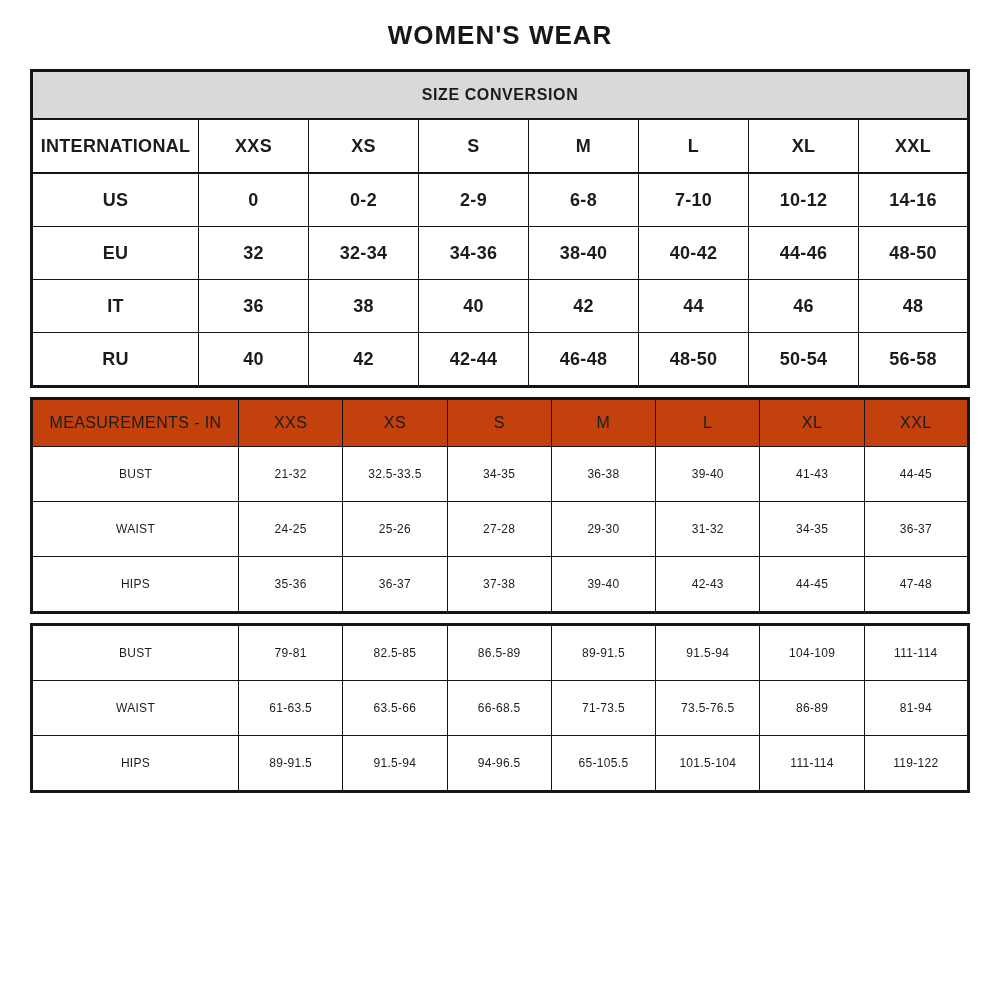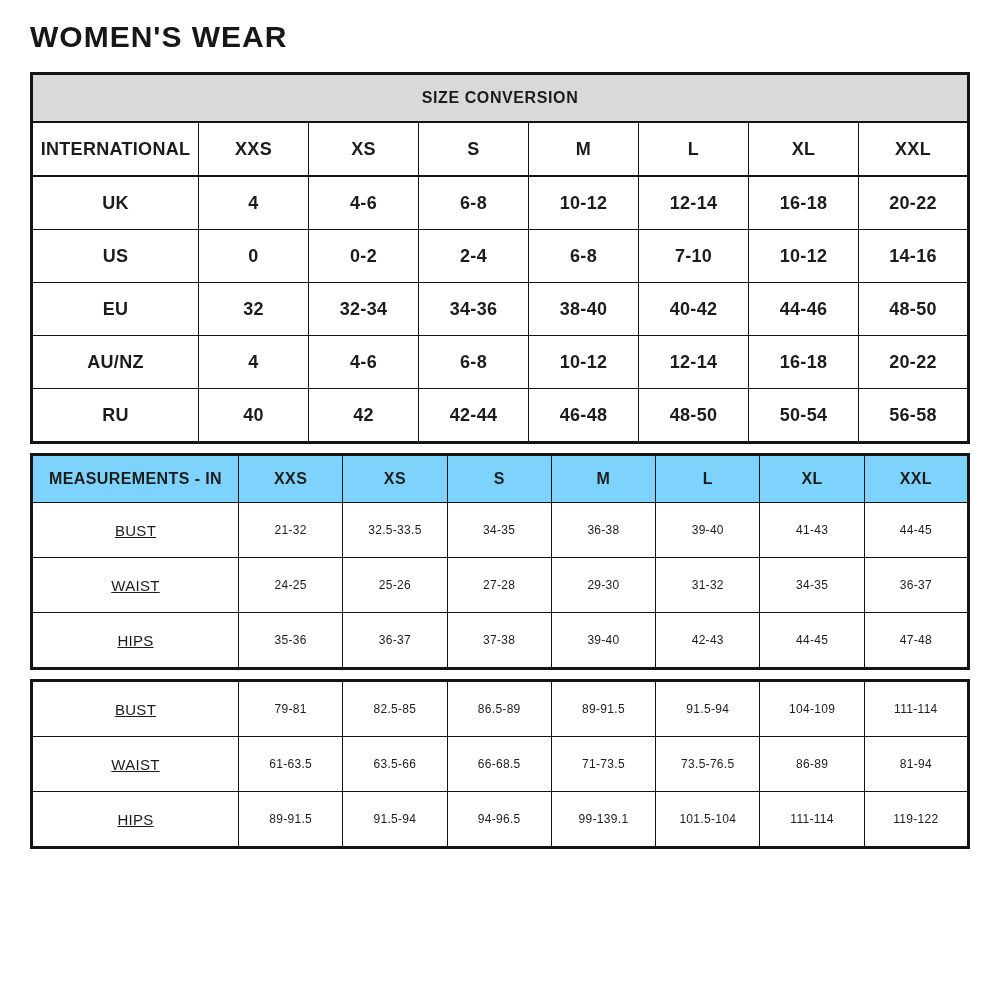--- a/index.html
+++ b/index.html
@@ -8,21 +8,22 @@
     background: #ffffff;
     font-family: "Liberation Sans", sans-serif;
     color: #1c1c1c;
   }
   .page {
     width: 940px;
     margin: 0 auto;
     padding-top: 12px;
   }
   .page-title {
-    font-size: 30px;
+    text-align: center;
+    font-size: 26px;
     font-weight: 700;
     letter-spacing: 1px;
     margin: 8px 0 18px 0;
     color: #171717;
   }
   table.tbl {
     border-collapse: collapse;
     table-layout: fixed;
     width: 100%;
     margin-bottom: 9px;
@@ -49,36 +50,35 @@
     height: 52px;
     font-size: 18px;
     font-weight: 700;
     letter-spacing: 0.3px;
   }
   .conv tr.col-head-row td {
     border-bottom: 2.5px solid #141414;
   }
   
   .meas th {
-    background: #7dd3fc;
-    font-weight: 700;
+    background: #c2410c;
+    font-weight: 400;
     font-size: 16px;
     letter-spacing: 0.4px;
     height: 46px;
     border-bottom: 2.5px solid #141414;
   }
   .meas td {
     height: 54px;
     font-size: 12px;
     font-weight: 400;
     letter-spacing: 0.3px;
   }
   .meas td.row-label {
-    font-size: 15px;
-    text-decoration: underline;
+    font-size: 12px;
   }
 </style>
 </head>
 <body>
 
 <div class="page">
 
   <h1 class="page-title">WOMEN'S WEAR</h1>
 
   <table class="tbl conv" id="conv-table">
@@ -94,58 +94,48 @@
           <td>INTERNATIONAL</td>
           <td>XXS</td>
           <td>XS</td>
           <td>S</td>
           <td>M</td>
           <td>L</td>
           <td>XL</td>
           <td>XXL</td>
         </tr>
         <tr>
-          <td>UK</td>
-          <td>4</td>
-          <td>4-6</td>
-          <td>6-8</td>
-          <td>10-12</td>
-          <td>12-14</td>
-          <td>16-18</td>
-          <td>20-22</td>
-        </tr>
-        <tr>
           <td>US</td>
           <td>0</td>
           <td>0-2</td>
-          <td>2-4</td>
+          <td>2-9</td>
           <td>6-8</td>
           <td>7-10</td>
           <td>10-12</td>
           <td>14-16</td>
         </tr>
         <tr>
           <td>EU</td>
           <td>32</td>
           <td>32-34</td>
           <td>34-36</td>
           <td>38-40</td>
           <td>40-42</td>
           <td>44-46</td>
           <td>48-50</td>
         </tr>
         <tr>
-          <td>AU/NZ</td>
-          <td>4</td>
-          <td>4-6</td>
-          <td>6-8</td>
-          <td>10-12</td>
-          <td>12-14</td>
-          <td>16-18</td>
-          <td>20-22</td>
+          <td>IT</td>
+          <td>36</td>
+          <td>38</td>
+          <td>40</td>
+          <td>42</td>
+          <td>44</td>
+          <td>46</td>
+          <td>48</td>
         </tr>
         <tr>
           <td>RU</td>
           <td>40</td>
           <td>42</td>
           <td>42-44</td>
           <td>46-48</td>
           <td>48-50</td>
           <td>50-54</td>
           <td>56-58</td>
@@ -226,21 +216,21 @@
           <td>71-73.5</td>
           <td>73.5-76.5</td>
           <td>86-89</td>
           <td>81-94</td>
         </tr>
         <tr>
           <td class="row-label">HIPS</td>
           <td>89-91.5</td>
           <td>91.5-94</td>
           <td>94-96.5</td>
-          <td>99-139.1</td>
+          <td>65-105.5</td>
           <td>101.5-104</td>
           <td>111-114</td>
           <td>119-122</td>
         </tr>
       </tbody>
     </table>
 
 </div>
 
 </body></html>

